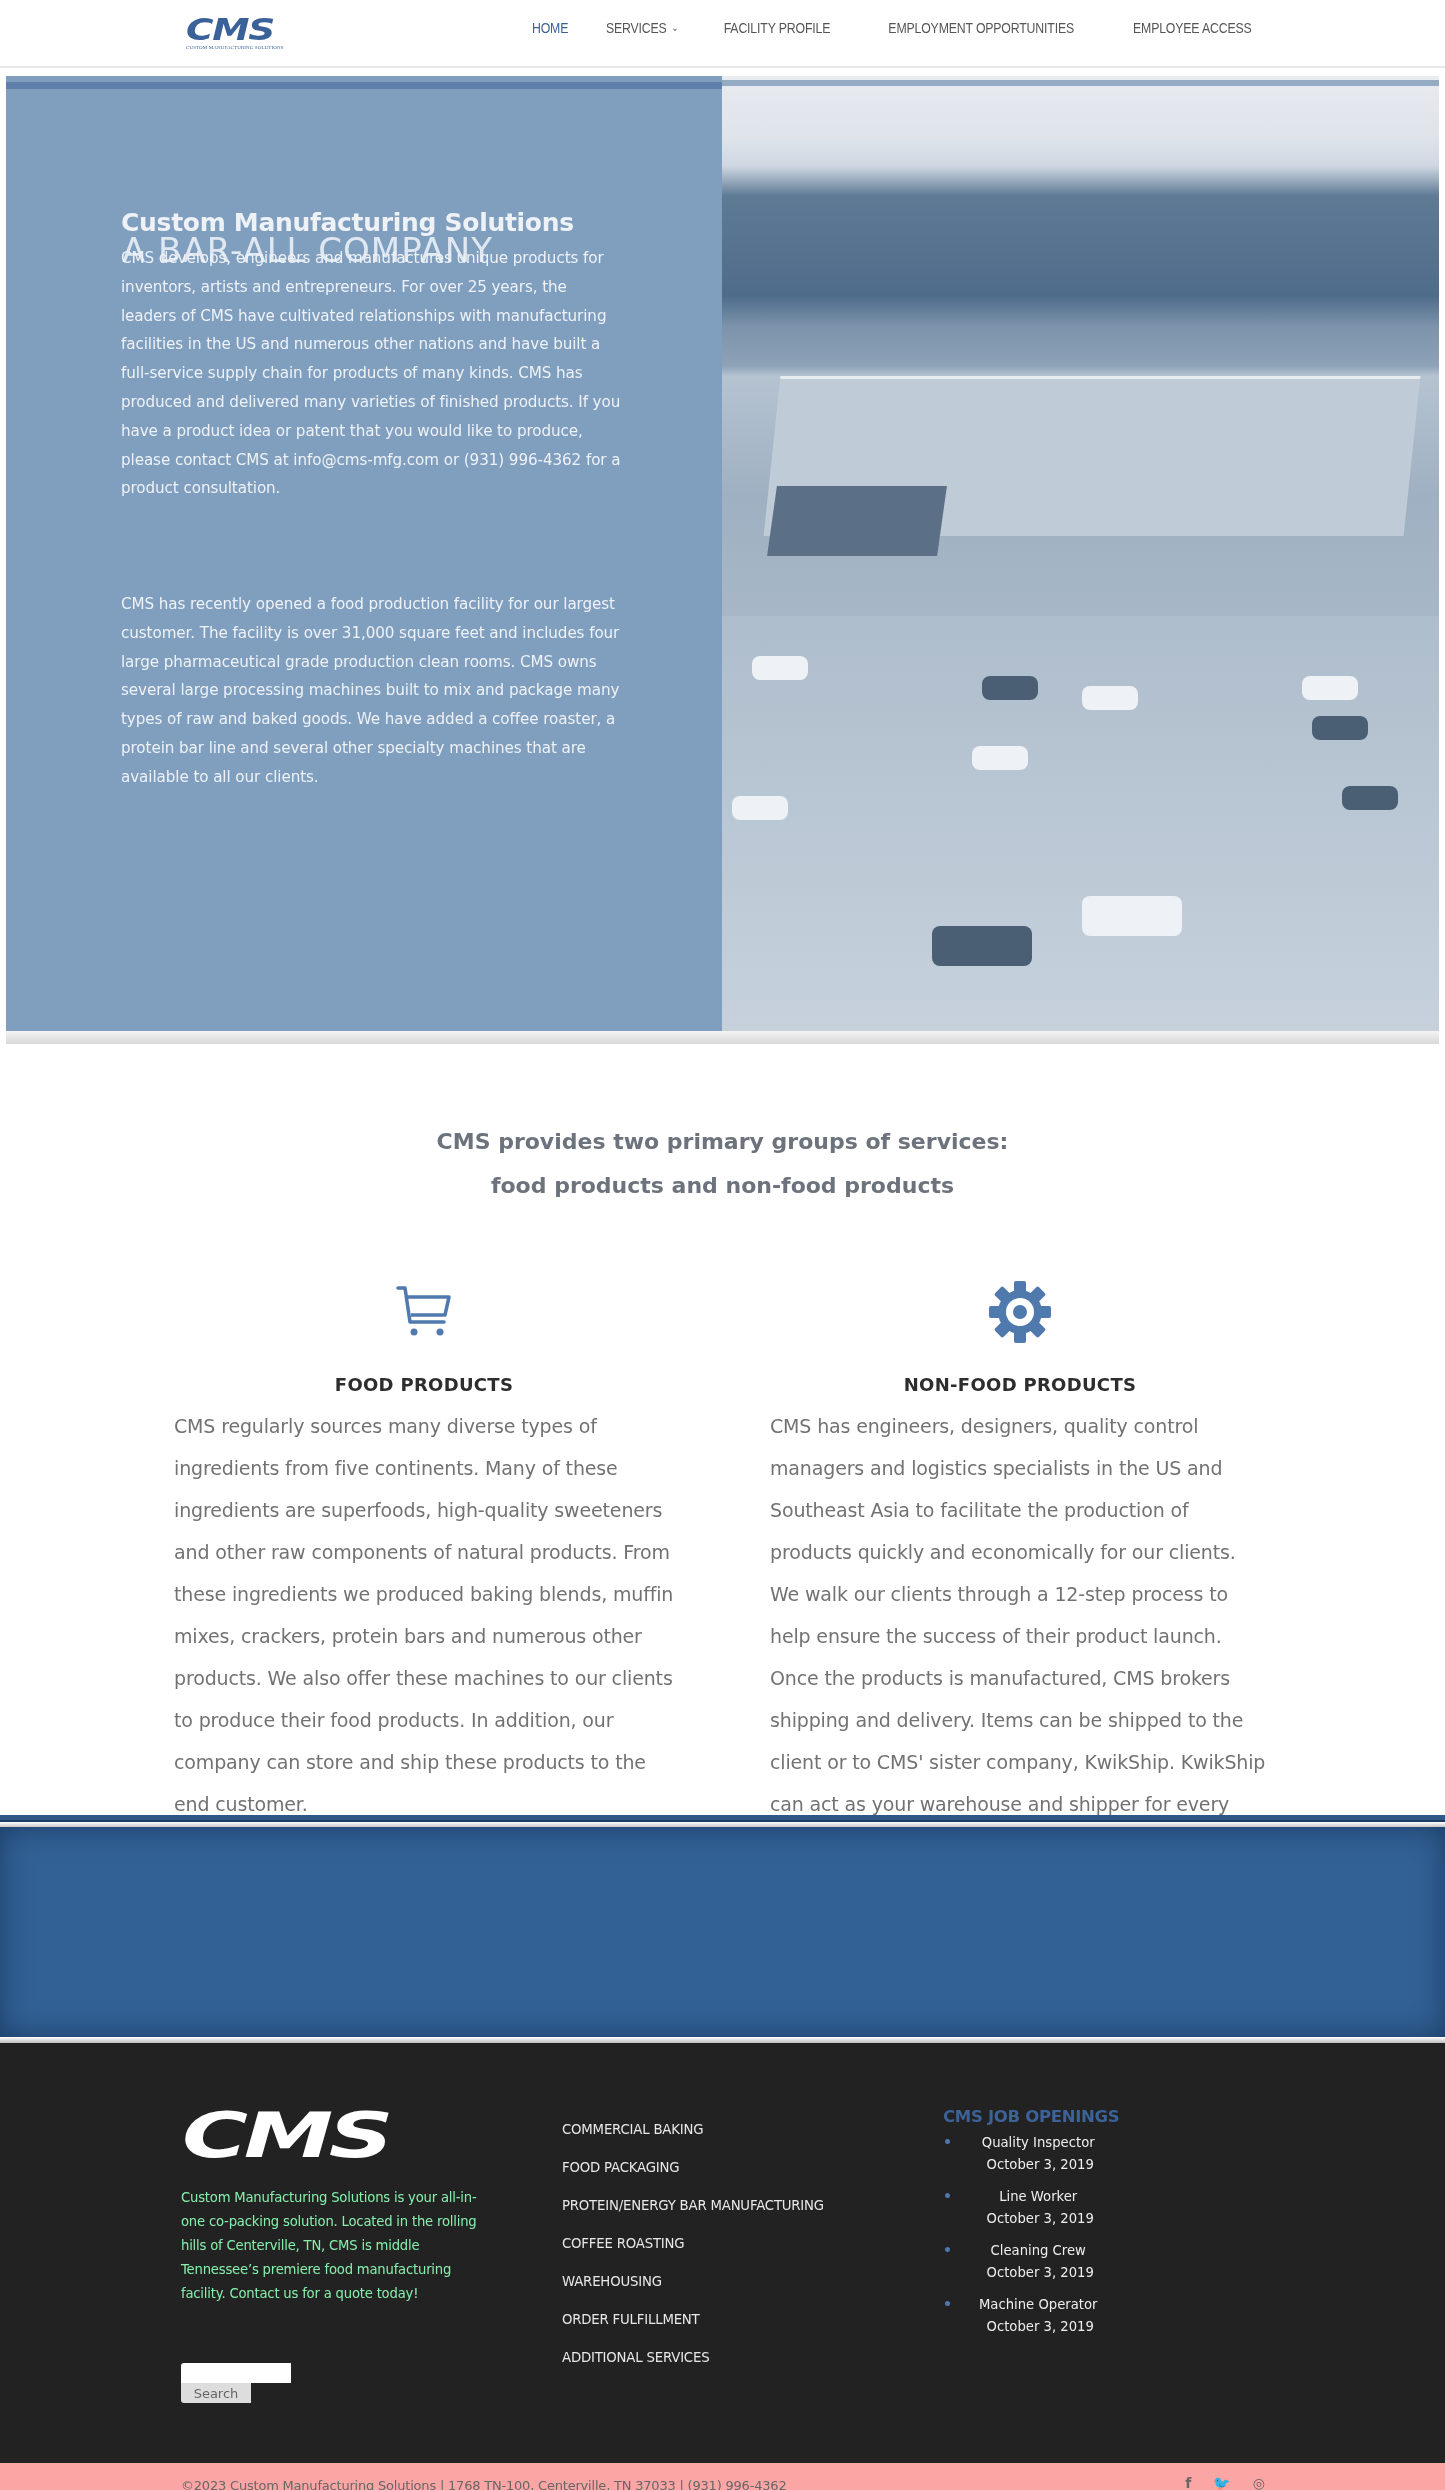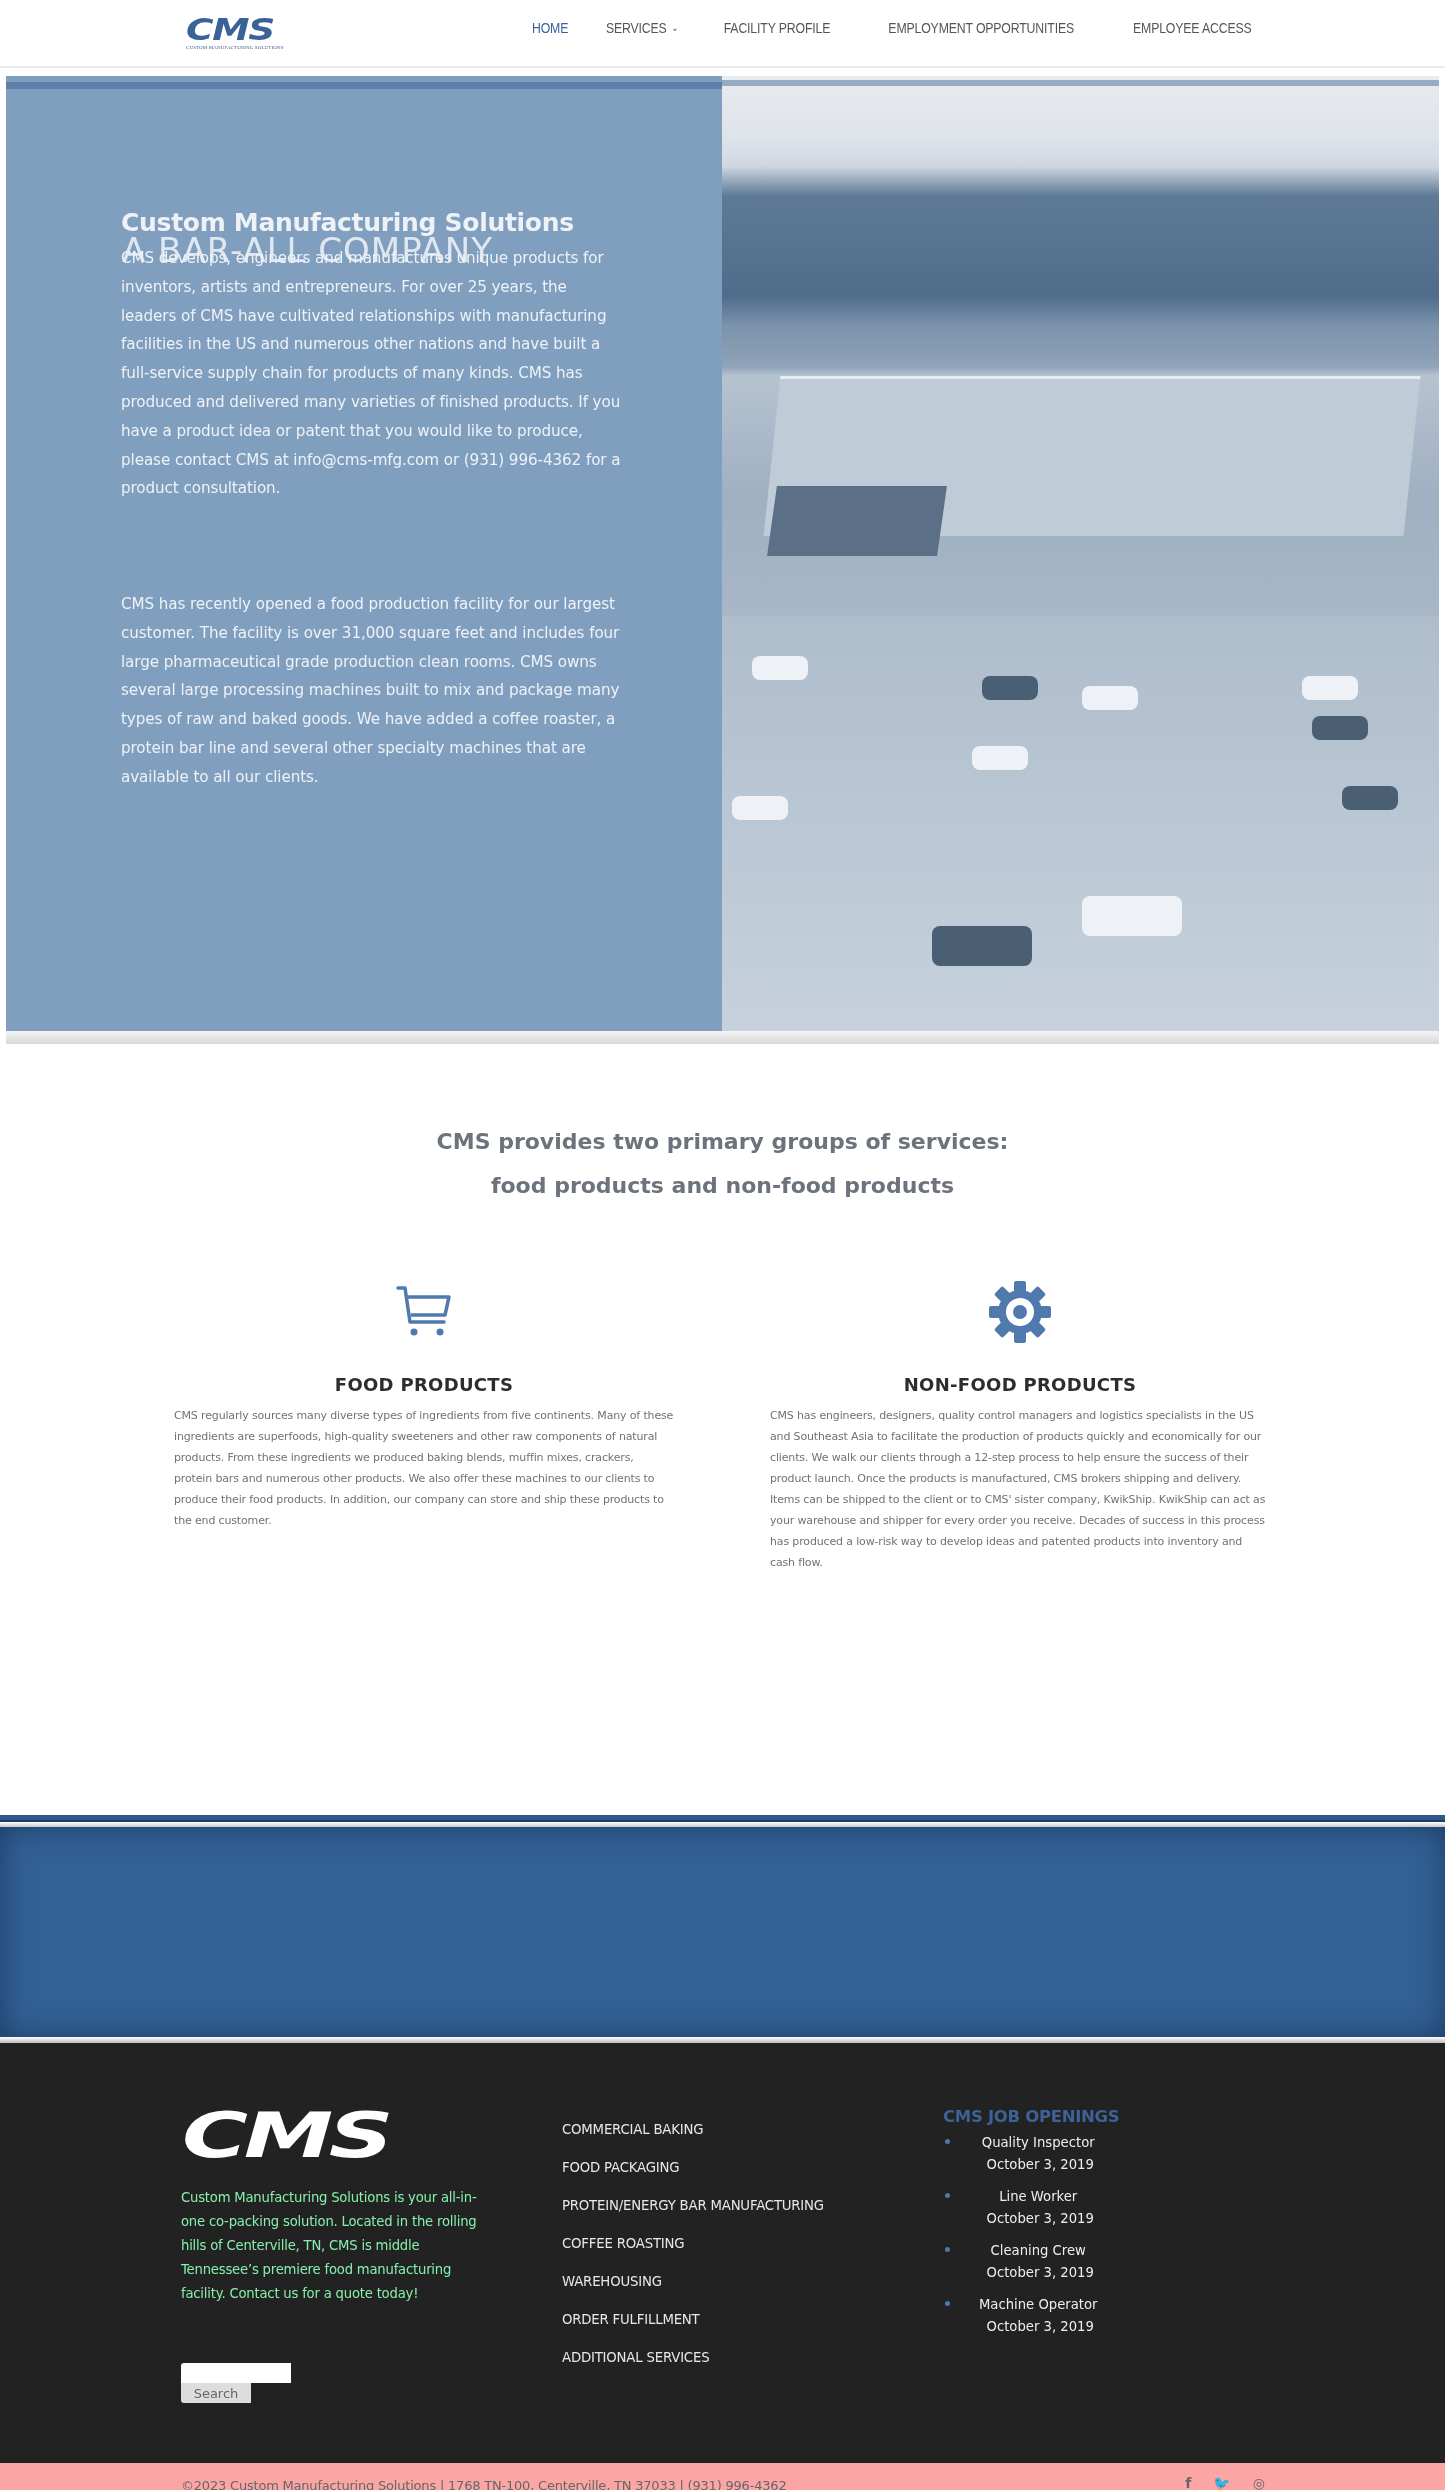--- a/index.html
+++ b/index.html
@@ -38,21 +38,21 @@
 
   
   .intro { position: absolute; top: 1120px; left: 0; width: 1445px; text-align: center; font-family: "DejaVu Sans", sans-serif; font-weight: bold; font-size: 22px; color: #6c737c; line-height: 44px; }
 
   
   .col { position: absolute; top: 1280px; width: 500px; }
   .col.left { left: 174px; }
   .col.right { left: 770px; }
   .col-icon { display: block; margin: 0 auto; width: 64px; height: 64px; }
   .col-title { text-align: center; font-family: "DejaVu Sans", sans-serif; font-weight: bold; font-size: 18px; color: #2d2d2d; margin-top: 30px; letter-spacing: 0.3px; }
-  .col-text { margin-top: 10px; font-family: "DejaVu Sans", sans-serif; font-size: 11px; line-height: 21px; color: #727272; letter-spacing: -0.15px; }
+  .col-text { margin-top: 10px; font-family: "DejaVu Sans", sans-serif; font-size: 19px; line-height: 42px; color: #727272; letter-spacing: -0.15px; }
 
   
   .blue-top { position: absolute; top: 1815px; left: 0; width: 1445px; height: 7px; background: #2f5788; border-bottom: 2px solid #1d3d66; }
   .blue-sep { position: absolute; top: 1822px; left: 0; width: 1445px; height: 5px; background: linear-gradient(#ffffff, #c8c8c8); }
   .blue-band { position: absolute; top: 1827px; left: 0; width: 1445px; height: 210px; background: #326195; box-shadow: inset 0 0 30px rgba(10,30,60,0.55); }
   .blue-bottom { position: absolute; top: 2037px; left: 0; width: 1445px; height: 6px; background: linear-gradient(#ffffff, #bdbdbd); }
 
   
   .footer { position: absolute; top: 2043px; left: 0; width: 1445px; height: 420px; background: #222222; }
   .f-logo { position: absolute; left: 182px; top: 66px; }

